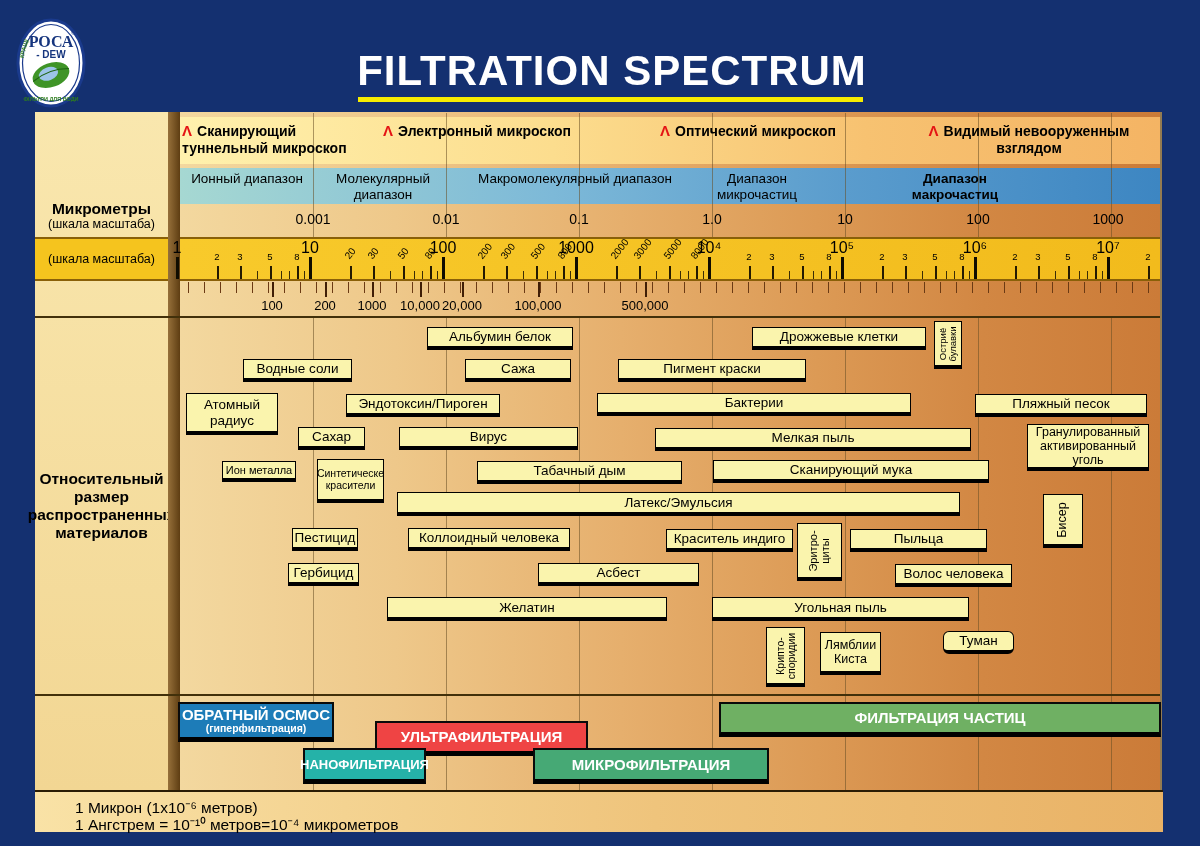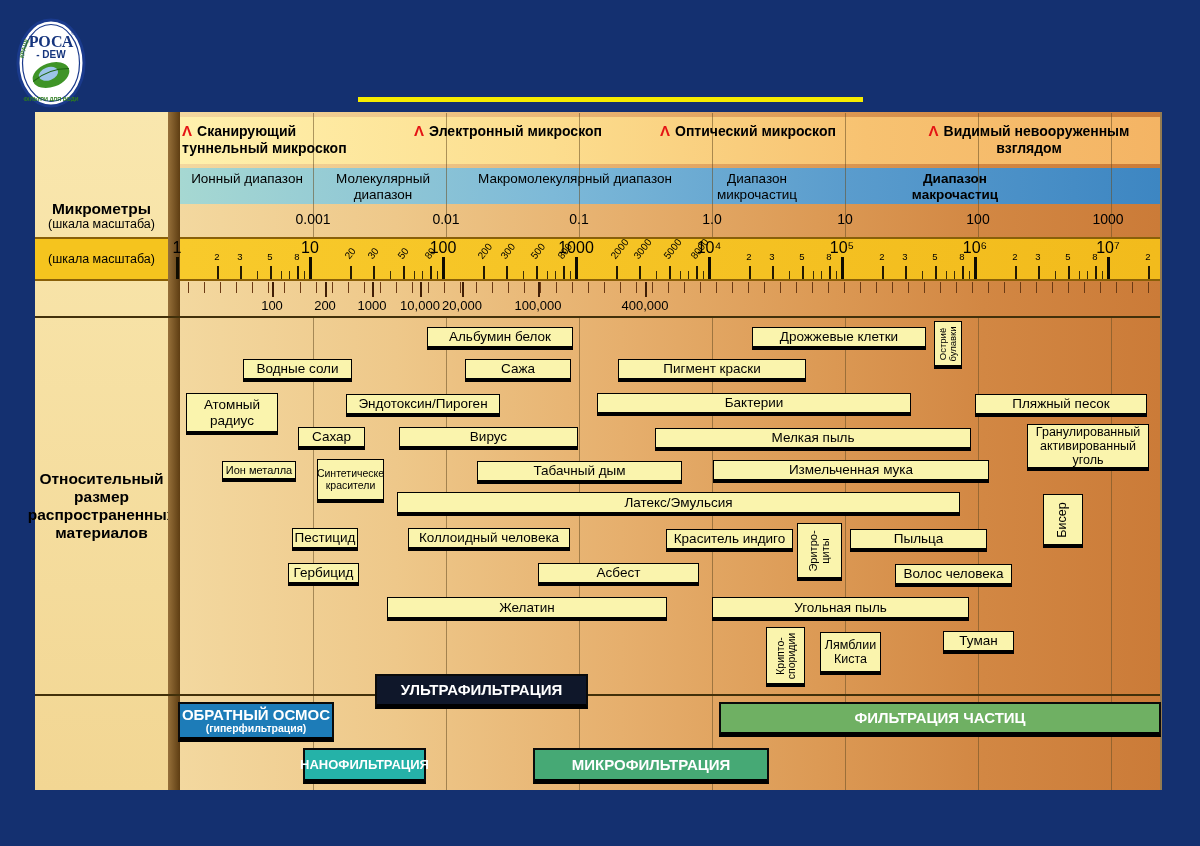--- a/index.html
+++ b/index.html
@@ -81,20 +81,21 @@
     <text x="35" y="40" text-anchor="middle" font-size="10" font-weight="bold" fill="#16357e">- DEW</text>
     <g transform="rotate(-20 35 57)">
       <ellipse cx="35" cy="57" rx="19" ry="12" fill="#3f9427"></ellipse>
       <ellipse cx="33" cy="55" rx="10" ry="6.5" fill="#9cc4e8"></ellipse>
       <path d="M16,57 Q35,50 54,57" stroke="#1e6312" stroke-width="1" fill="none"></path>
     </g>
     <text x="4" y="40" font-size="6" font-weight="bold" fill="#2e7d1e" transform="rotate(-75 6 38)">КРАЩІ</text>
     <text x="35" y="83" text-anchor="middle" font-size="5.5" font-weight="bold" fill="#2e7d1e">ФІЛЬТРИ ДЛЯ ВОДИ</text>
   </svg>
 
+  <div id="title">FILTRATION SPECTRUM</div>
   <div id="title-underline"></div>
 
   <div id="sidebar"></div>
   <div id="chart-bg"></div>
   <div id="band-scope" class="band"></div>
   <div id="band-range" class="band"></div>
   <div id="band-gold" class="band"></div>
   <div id="sb-gold"></div>
   <div id="stripe"></div>
   <div class="hrule" style="top:316px;"></div>
@@ -122,21 +123,21 @@
       <div class="gl" style="left: 712px; top: 318px; height: 472px;"></div>
       <div class="gl" style="left: 845px; top: 113px; height: 124px;"></div>
       <div class="gl" style="left: 845px; top: 318px; height: 472px;"></div>
       <div class="gl" style="left: 978px; top: 113px; height: 124px;"></div>
       <div class="gl" style="left: 978px; top: 318px; height: 472px;"></div>
       <div class="gl" style="left: 1111px; top: 113px; height: 124px;"></div>
       <div class="gl" style="left: 1111px; top: 318px; height: 472px;"></div>
     </div>
   <div id="microscopes">
       <div class="scope" style="left: 182px; width: 182px; text-align: left;"><span class="caret">Λ</span><span>Сканирующий туннельный микроскоп</span></div>
-      <div class="scope" style="left: 352px; width: 250px; text-align: right;"><span class="caret">Λ</span><span>Электронный микроскоп</span></div>
+      <div class="scope" style="left: 352px; width: 250px; text-align: center;"><span class="caret">Λ</span><span>Электронный микроскоп</span></div>
       <div class="scope" style="left: 660px; width: 240px; text-align: left;"><span class="caret">Λ</span><span>Оптический микроскоп</span></div>
       <div class="scope" style="left: 918px; width: 222px; text-align: center;"><span class="caret">Λ</span><span>Видимый невооруженным взглядом</span></div>
     </div>
   <div id="ranges">
       <div class="range" style="left: 187px; width: 120px;">Ионный диапазон</div>
       <div class="range" style="left: 308px; width: 150px;">Молекулярный диапазон</div>
       <div class="range" style="left: 475px; width: 200px;">Макромолекулярный диапазон</div>
       <div class="range" style="left: 687px; width: 140px;">Диапазон микрочастиц</div>
       <div class="range" style="left: 880px; width: 150px; font-weight: bold;">Диапазон макрочастиц</div>
     </div>
@@ -321,21 +322,21 @@
       <div class="mwlbl" style="left: 325px;">200</div>
       <div class="mwtickL" style="left: 372px;"></div>
       <div class="mwlbl" style="left: 372px;">1000</div>
       <div class="mwtickL" style="left: 420px;"></div>
       <div class="mwlbl" style="left: 420px;">10,000</div>
       <div class="mwtickL" style="left: 462px;"></div>
       <div class="mwlbl" style="left: 462px;">20,000</div>
       <div class="mwtickL" style="left: 538px;"></div>
       <div class="mwlbl" style="left: 538px;">100,000</div>
       <div class="mwtickL" style="left: 645px;"></div>
-      <div class="mwlbl" style="left: 645px;">400,000</div>
+      <div class="mwlbl" style="left: 645px;">500,000</div>
     </div>
   <div id="materials">
       <div class="box" style="left: 427px; top: 327px; width: 146px; height: 23px;">
         <span>Альбумин белок</span>
       </div>
       <div class="box" style="left: 752px; top: 327px; width: 174px; height: 23px;">
         <span>Дрожжевые клетки</span>
       </div>
       <div class="box vbox" style="left: 934px; top: 321px; width: 28px; height: 48px; font-size: 9.5px;">
         <span class="vtxt" style="width: 38px;">Остриё булавки</span>
@@ -376,21 +377,21 @@
       <div class="box" style="left: 222px; top: 461px; width: 74px; height: 21px; font-size: 11px;">
         <span>Ион металла</span>
       </div>
       <div class="box" style="left: 317px; top: 459px; width: 67px; height: 44px; font-size: 10.5px;">
         <span>Синтетическе красители</span>
       </div>
       <div class="box" style="left: 477px; top: 461px; width: 205px; height: 23px;">
         <span>Табачный дым</span>
       </div>
       <div class="box" style="left: 713px; top: 460px; width: 276px; height: 23px;">
-        <span>Измельченная мука</span>
+        <span>Сканирующий мука</span>
       </div>
       <div class="box" style="left: 397px; top: 492px; width: 563px; height: 24px;">
         <span>Латекс/Эмульсия</span>
       </div>
       <div class="box vbox" style="left: 1043px; top: 494px; width: 40px; height: 54px; font-size: 12.5px;">
         <span class="vtxt" style="width: 44px;">Бисер</span>
       </div>
       <div class="box" style="left: 292px; top: 528px; width: 66px; height: 23px;">
         <span>Пестицид</span>
       </div>
@@ -420,37 +421,41 @@
       </div>
       <div class="box" style="left: 712px; top: 597px; width: 257px; height: 24px;">
         <span>Угольная пыль</span>
       </div>
       <div class="box vbox" style="left: 766px; top: 627px; width: 39px; height: 60px; font-size: 10.5px;">
         <span class="vtxt" style="width: 50px;">Крипто-споридии</span>
       </div>
       <div class="box" style="left: 820px; top: 632px; width: 61px; height: 43px; font-size: 12.5px;">
         <span>Лямблии Киста</span>
       </div>
-      <div class="box" style="left: 943px; top: 631px; width: 71px; height: 23px;">
+      <div class="box" style="left: 943px; top: 631px; width: 71px; height: 23px; border-radius: 6px;">
         <span>Туман</span>
       </div>
     </div>
   <div id="processes">
       <div class="pbox" style="left: 178px; top: 702px; width: 152px; height: 33px; background: rgb(29, 124, 184);">
         <span>ОБРАТНЫЙ ОСМОС</span>
         <span class="psub">(гиперфильтрация)</span>
       </div>
-      <div class="pbox" style="left: 375px; top: 674px; width: 209px; height: 28px; background: #0f172a;">
+      <div class="pbox" style="left: 375px; top: 721px; width: 209px; height: 28px; background: #ef4444;">
         <span>УЛЬТРАФИЛЬТРАЦИЯ</span>
       </div>
       <div class="pbox" style="left: 719px; top: 702px; width: 438px; height: 28px; background: rgb(111, 176, 99);">
         <span>ФИЛЬТРАЦИЯ ЧАСТИЦ</span>
       </div>
       <div class="pbox" style="left: 303px; top: 748px; width: 119px; height: 29px; background: rgb(37, 178, 168); font-size: 13px;">
         <span>НАНОФИЛЬТРАЦИЯ</span>
       </div>
       <div class="pbox" style="left: 533px; top: 748px; width: 232px; height: 29px; background: rgb(70, 169, 117);">
         <span>МИКРОФИЛЬТРАЦИЯ</span>
       </div>
     </div>
 
+  <div id="footer">
+    <div class="fline" style="top:4px;">1 Микрон (1x10⁻⁶ метров)</div>
+    <div class="fline" style="top:21px;">1 Ангстрем = 10⁻¹⁰ метров=10⁻⁴ микрометров</div>
+  </div>
 
 </div>
 
 </body></html>

